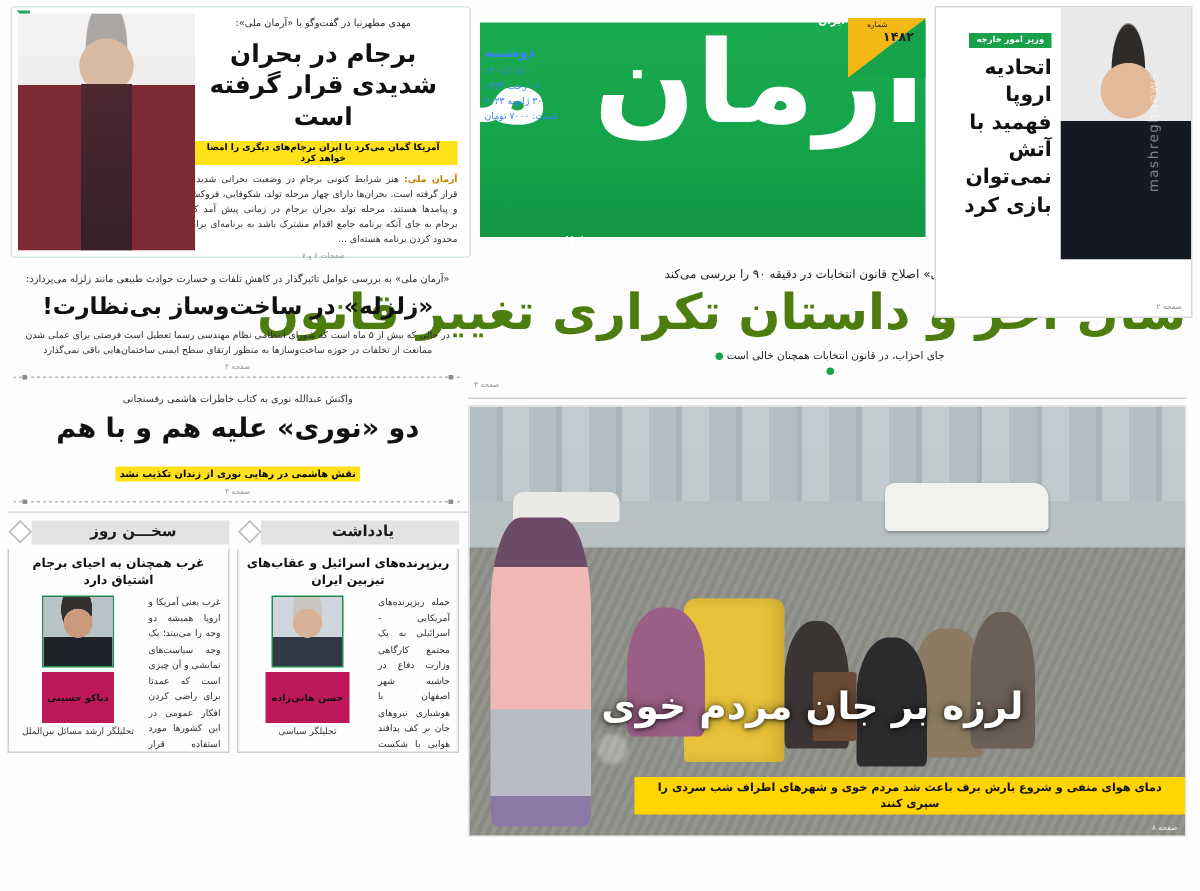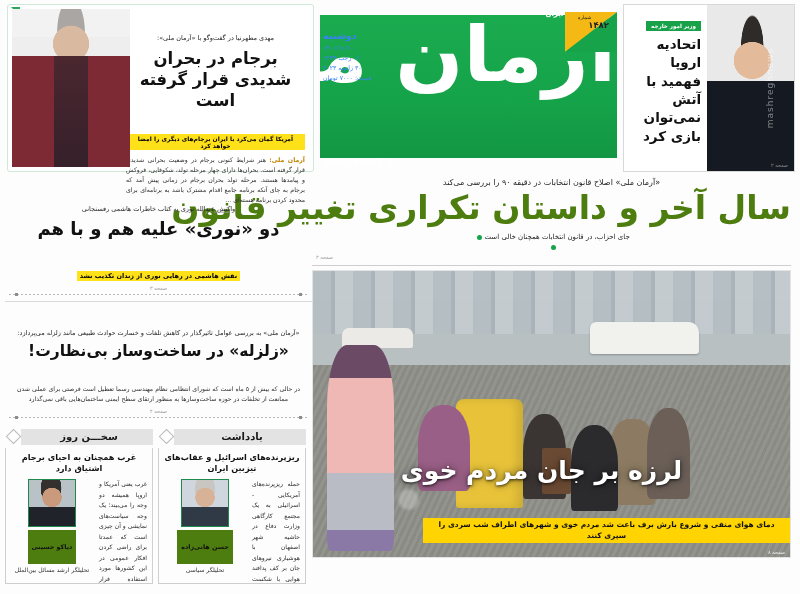--- a/index.html
+++ b/index.html
@@ -16,21 +16,21 @@
   }
   .page {
     width: 800px; height: 594px;
     position: relative;
     background: #fdfdfd;
     padding: 4px 5px 3px 5px;
   }
 
   
   .rtl { direction: rtl; text-align: right; }
-  .ctr { text-align: center; margin-top: 23px; }
+  .ctr { text-align: center; }
   .hl-yellow {
     background: #ffe11a;
     display: inline-block;
     padding: 1px 3px;
     font-weight: bold;
   }
   .kicker {
     font-size: 6.5px;
     color: #262626;
     letter-spacing: -0.1px;
@@ -178,21 +178,21 @@
     color: #222;
     text-align: center;
     line-height: 1.15;
   }
   .mast-badge .badge-lbl { font-size: 5px; display: block; }
   .mast-badge .badge-num { font-size: 8.5px; font-weight: bold; display: block; margin-left: 28px; }
 
   
   .tr-box {
     width: 172px;
-    height: 168px;
+    height: 208px;
     border: 1px solid #d8d8d8;
     position: relative;
     overflow: hidden;
     background: #fff;
     display: flex;
     flex-direction: row-reverse;
   }
   .tr-text {
     width: 84px;
     padding: 8px 6px 4px 3px;
@@ -420,21 +420,21 @@
     margin: 0 6px 2px 0;
   }
   .op-portrait {
     width: 48px; height: 48px;
     border: 1px solid #1f8a4d;
     overflow: hidden;
     margin: 0 auto 3px auto;
     position: relative;
   }
   .op-name {
-    background: #4d7c0f;
+    background: #be185d;
     font-size: 6.4px;
     font-weight: bold;
     display: inline-block;
     padding: 13px 4px;
     color: #111;
   }
   .op-role {
     font-size: 6px;
     color: #333;
     display: block;
@@ -620,35 +620,35 @@
           <div>
             <span class="cap-line">دمای هوای منفی و شروع بارش برف باعث شد مردم خوی و شهرهای اطراف شب سردی را سپری کنند</span>
           </div>
         </div>
         <div class="photo-pagenote">صفحه ۸</div>
       </div>
     </div>
 
     <div class="leftcol">
 
+      <div class="art rtl" style="border-bottom:none;">
+        <div class="kicker ctr">«آرمان ملی» به بررسی عوامل تاثیرگذار در کاهش تلفات و خسارت حوادث طبیعی مانند زلزله می‌پردازد:</div>
+        <div class="h1 ctr sm">«زلزله» در ساخت‌وساز بی‌نظارت!</div>
+        <div class="bodytext ctr" style="text-align:center;">در حالی که بیش از ۵ ماه است که شورای انتظامی نظام مهندسی رسما تعطیل است فرصتی برای عملی شدن ممانعت از تخلفات در حوزه ساخت‌وسازها به منظور ارتقای سطح ایمنی ساختمان‌هایی باقی نمی‌گذارد</div>
+        <div class="pagenote ctr" style="margin-top:3px;">صفحه ۴</div>
+        <div class="dotted-sep"></div>
+      </div>
+
       <div class="art rtl">
         <div class="kicker ctr">واکنش عبدالله نوری به کتاب خاطرات هاشمی رفسنجانی</div>
         <div class="h1 ctr">دو «نوری» علیه هم و با هم</div>
         <div class="ctr">
           <span class="hl-yellow" style="font-size:6.5px;">نقش هاشمی در رهایی نوری از زندان تکذیب نشد</span>
         </div>
         <div class="pagenote ctr" style="margin-top:3px;">صفحه ۳</div>
-        <div class="dotted-sep"></div>
-      </div>
-
-      <div class="art rtl" style="border-bottom:none;">
-        <div class="kicker ctr">«آرمان ملی» به بررسی عوامل تاثیرگذار در کاهش تلفات و خسارت حوادث طبیعی مانند زلزله می‌پردازد:</div>
-        <div class="h1 ctr sm">«زلزله» در ساخت‌وساز بی‌نظارت!</div>
-        <div class="bodytext ctr" style="text-align:center;">در حالی که بیش از ۵ ماه است که شورای انتظامی نظام مهندسی رسما تعطیل است فرصتی برای عملی شدن ممانعت از تخلفات در حوزه ساخت‌وسازها به منظور ارتقای سطح ایمنی ساختمان‌هایی باقی نمی‌گذارد</div>
-        <div class="pagenote ctr" style="margin-top:3px;">صفحه ۴</div>
         <div class="dotted-sep"></div>
       </div>
 
 
       <div class="bottomcols">
 
         <div class="opcol">
           <div class="op-head">
             <div class="bar"></div>
             <div class="diamond"></div>

